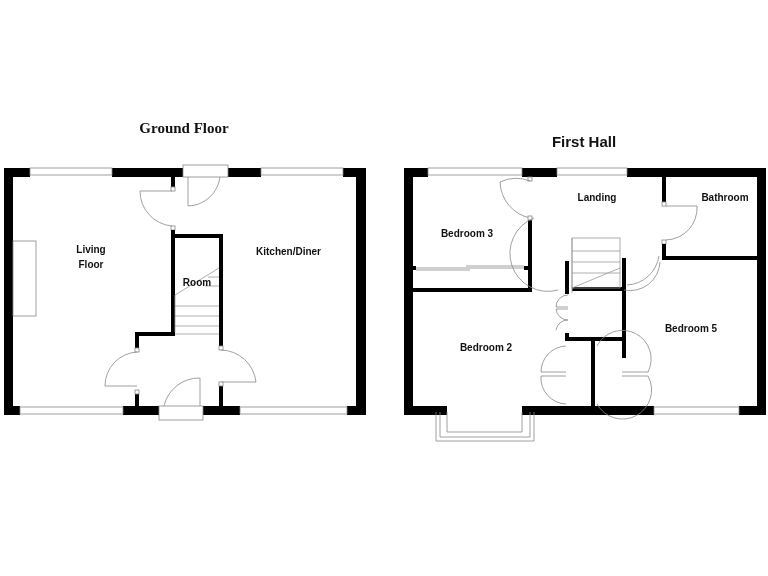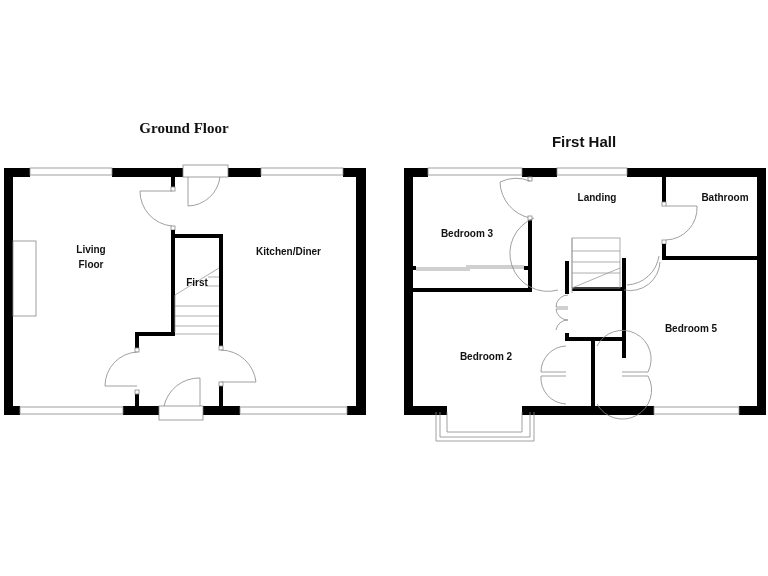--- a/index.html
+++ b/index.html
@@ -149,22 +149,22 @@
   </g>
 </svg>
 
 <div class="title" style="left:184px;top:120px;font-family:Liberation Serif, serif;">Ground Floor</div>
 <div class="title" style="left:584px;top:133px;">First Hall</div>
 
 <div class="room" style="left:79px;top:257px;margin-left:12px;">
   <div>Living</div>
   <div>Floor</div>
 </div>
-<div class="room" style="left:197px;top:282px;">First</div>
+<div class="room" style="left:197px;top:282px;">Room</div>
 <div class="room" style="left:285px;top:251px;padding-left:7px;">Kitchen/Diner</div>
 
 <div class="room" style="left:597px;top:197px;">Landing</div>
 <div class="room" style="left:725px;top:197px;">Bathroom</div>
 <div class="room" style="left:467px;top:233px;">Bedroom 3</div>
-<div class="room" style="left:486px;top:347px;margin-top:9px;">Bedroom 2</div>
+<div class="room" style="left:486px;top:347px;">Bedroom 2</div>
 <div class="room" style="left:691px;top:328px;">Bedroom 5</div>
 
 </div>
 
 </body></html>

